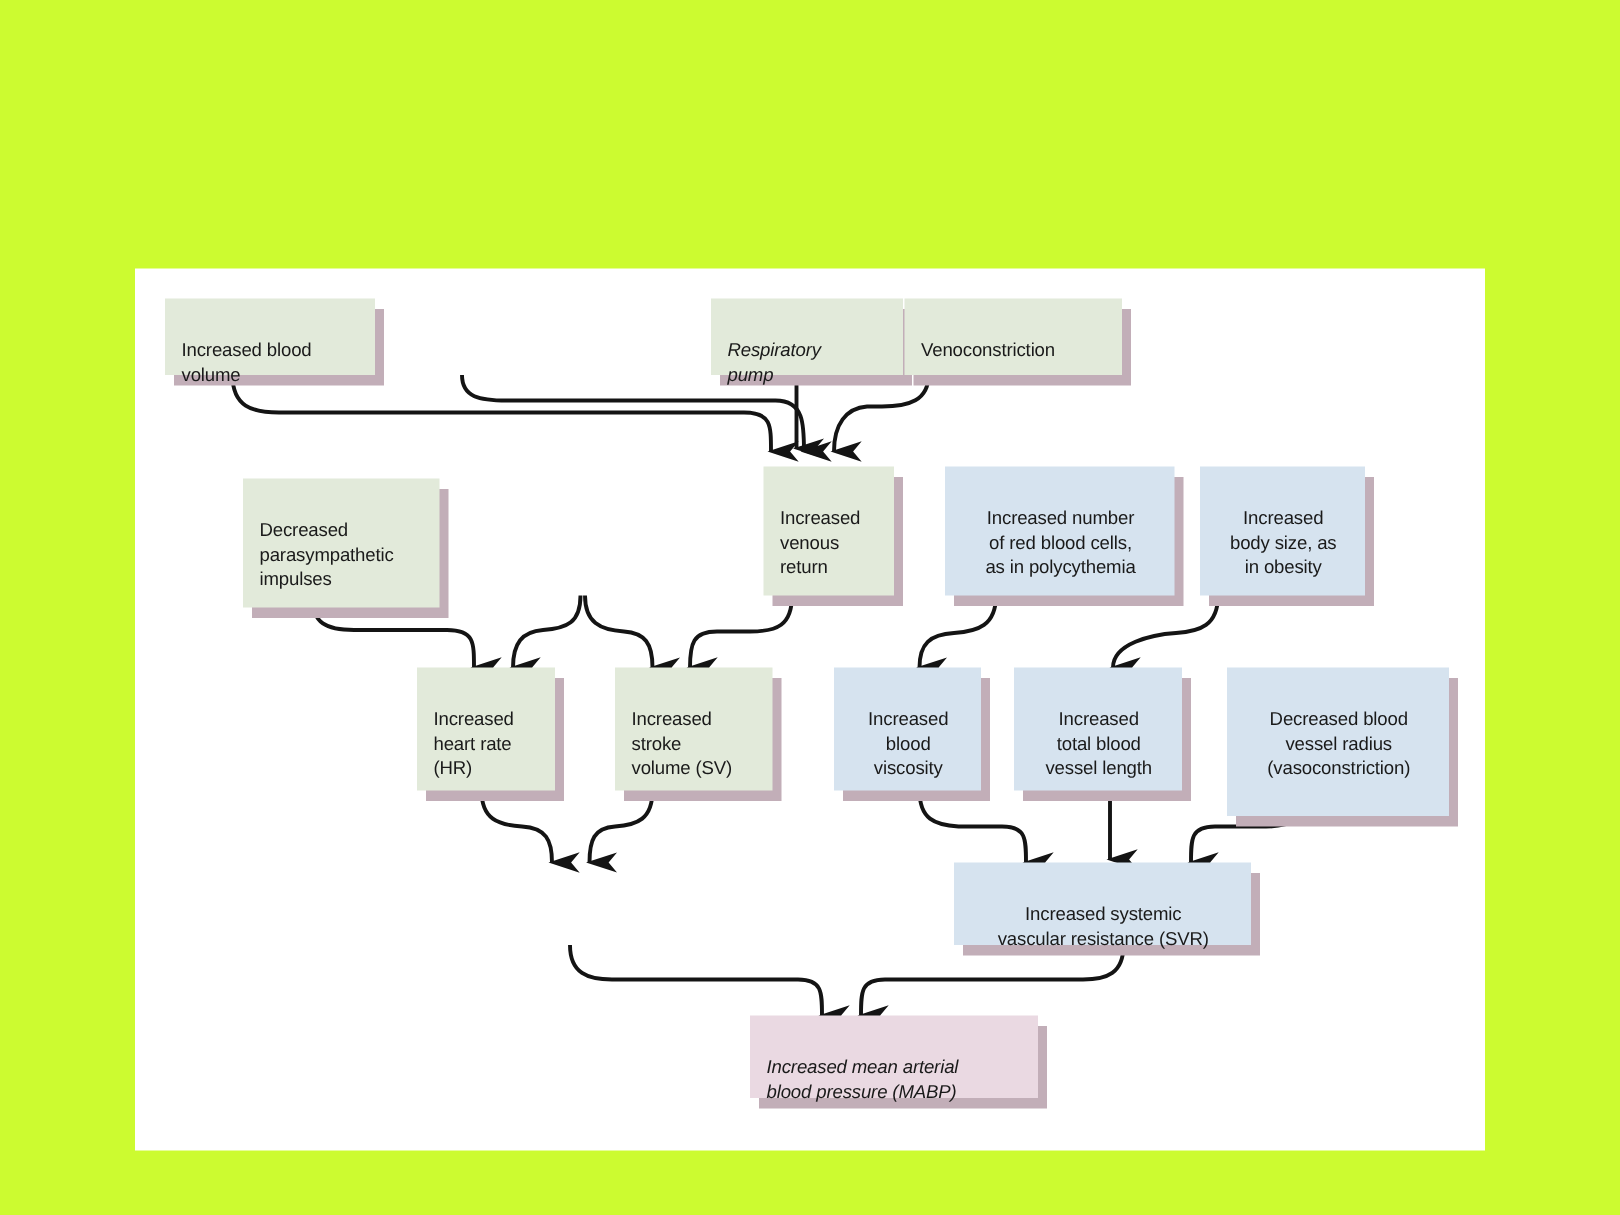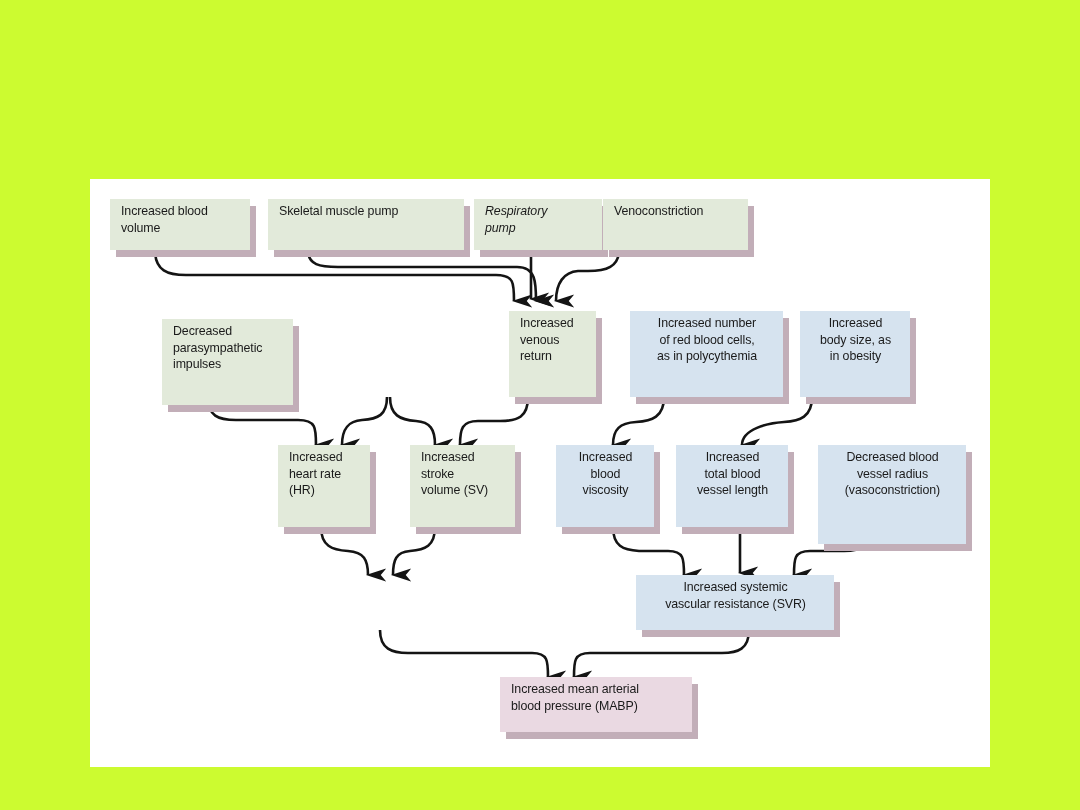--- a/index.html
+++ b/index.html
@@ -38,31 +38,31 @@
     position: absolute;
     left: 0;
     top: 0;
     width: 900px;
     height: 588px;
     overflow: visible;
   }
   .node {
     position: absolute;
     box-sizing: border-box;
-    padding: 4px 10px 6px 11px;
+    padding: 26px 10px 6px 11px;
     font-size: 12.4px;
     line-height: 16.5px;
     color: #1a1a1a;
     letter-spacing: -0.1px;
     box-shadow: 6px 7px 0 0 #c2aeb8;
     z-index: 2;
   }
   .node.green  { background: #e2eada; }
   .node.blue   { background: #d6e3ef; text-align: center; }
-  .node.mauve  { background: #ead9e2; }
+  .node.mauve  { background: #ead9e2; font-style: italic; }
   .node span { display: block; white-space: pre-line; }
 </style>
 </head>
 <body>
 
 <div id="slide">
   <div id="panel">
     <div id="diagram">
 
       <svg id="edges" viewBox="0 0 900 588" xmlns="http://www.w3.org/2000/svg">
@@ -93,23 +93,20 @@
           <path d="M 782,348 C 782,368 770,372 754,372 L 720,372 C 704,372 704,380 704,396"></path>
 
           <path d="M 290,451 C 290,470 302,474 318,474 L 442,474 C 458,474 458,482 458,498"></path>
           <path d="M 659,451 C 659,470 648,474 632,474 L 500,474 C 484,474 484,482 484,498"></path>
         </g>
       </svg>
 
       <div class="node green" style="left:20px; top:20px; width:140px; height:51px;">
         <span>Increased blood
 volume</span>
-      </div>
-      <div class="node green" style="left:178px; top:20px; width:196px; height:51px;">
-        <span>Skeletal muscle pump</span>
       </div>
       <div class="node green" style="left:384px; top:20px; width:128px; height:51px;font-style:italic;">
         <span>Respiratory
 pump</span>
       </div>
       <div class="node green" style="left:513px; top:20px; width:145px; height:51px;">
         <span>Venoconstriction</span>
       </div>
 
       <div class="node green" style="left:72px; top:140px; width:131px; height:86px;">

